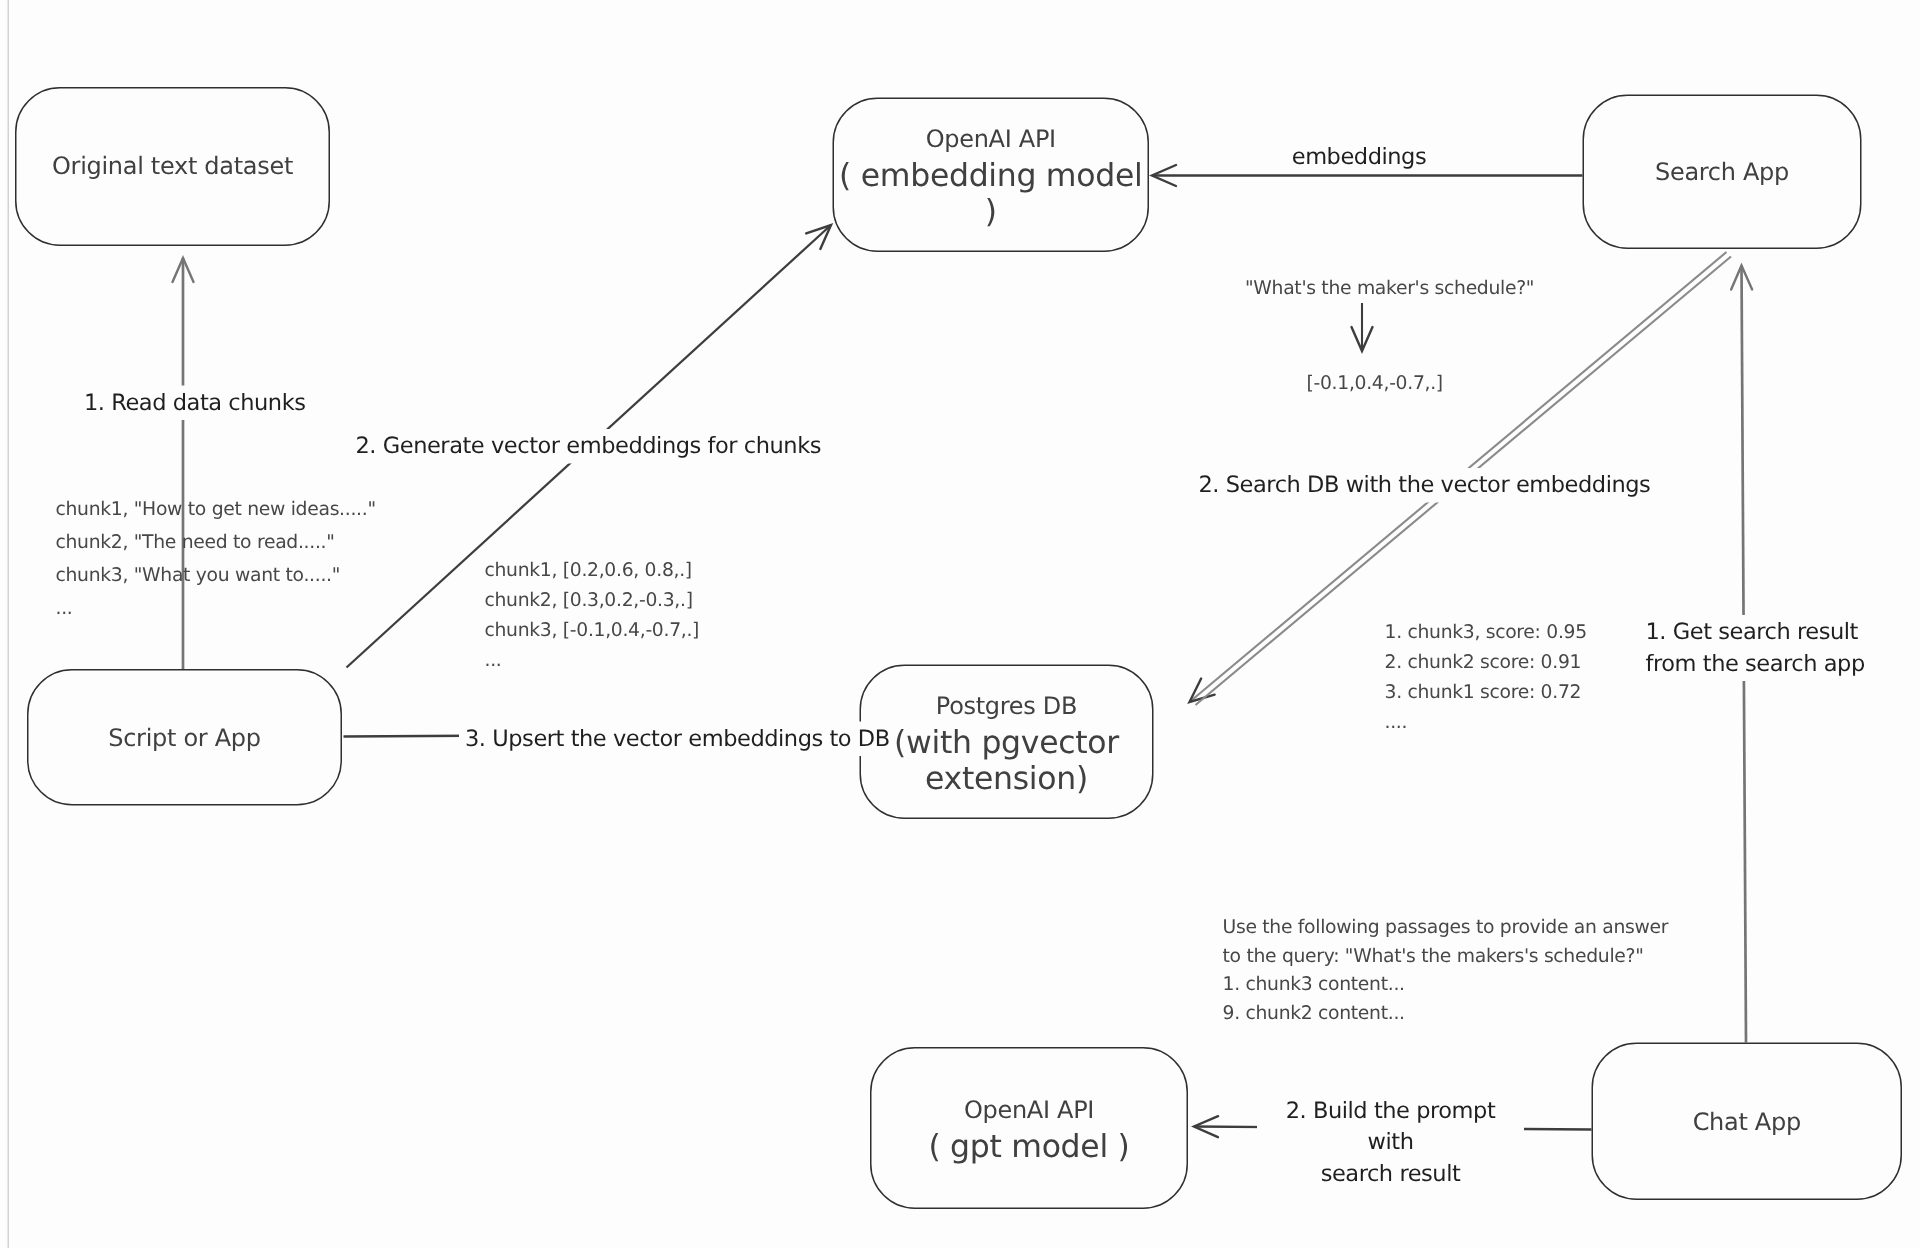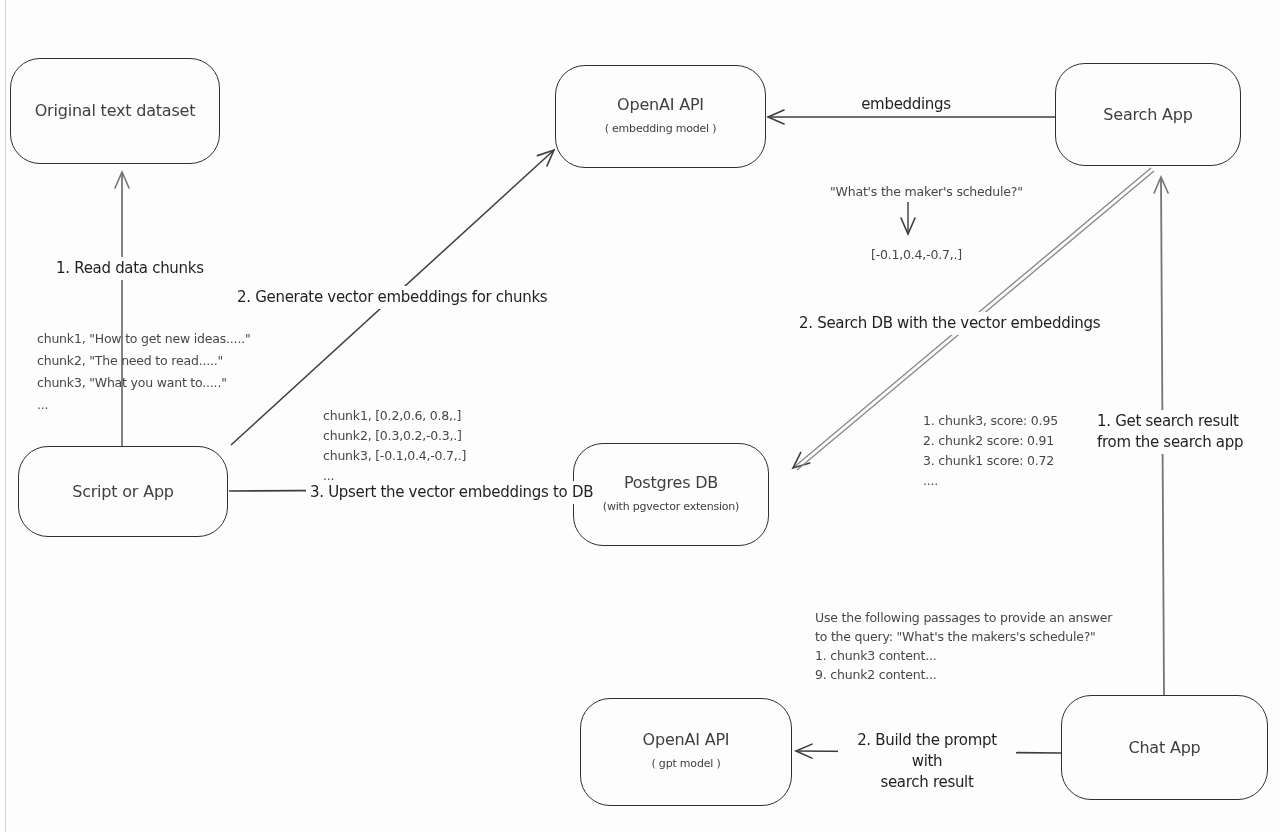--- a/index.html
+++ b/index.html
@@ -26,21 +26,21 @@
     display: flex;
     flex-direction: column;
     align-items: center;
     justify-content: center;
     text-align: center;
     font-size: 16px;
     line-height: 24px;
     letter-spacing: -0.2px;
     color: #404040;
   }
-  .node .sub { font-size: 11px; }
+  .node .sub { font-size: 21px; }
 
   .step-label {
     position: absolute;
     background: #fdfdfd;
     font-size: 15px;
     line-height: 21px;
     letter-spacing: -0.3px;
     color: #1f1f1f;
     padding: 1px 4px;
     white-space: nowrap;
@@ -66,21 +66,21 @@
 
   #l-read       { left: 52px;  top: 257px; }
   #l-generate   { left: 233px; top: 286px; }
   #l-upsert     { left: 262px; top: 481px; margin-left: 44px; }
   #l-query      { left: 786px; top: 93px; width: 240px; }
   #l-searchdb   { left: 795px; top: 312px; }
   #l-getresult  { left: 1093px; top: 410px; }
   #l-buildprompt{ left: 838px; top: 729px; width: 178px; }
 
   #a-chunks     { left: 37px;  top: 328px; line-height: 22px; }
-  #a-embeds     { left: 323px; top: 370px; margin-top: 36px; }
+  #a-embeds     { left: 323px; top: 370px; }
   #a-query      { left: 830px; top: 182px; }
   #a-queryvec   { left: 871px; top: 245px; }
   #a-scores     { left: 923px; top: 411px; }
   #a-prompt     { left: 815px; top: 608px; line-height: 19px; }
 </style>
 </head>
 <body>
 
 <div class="canvas">
 

